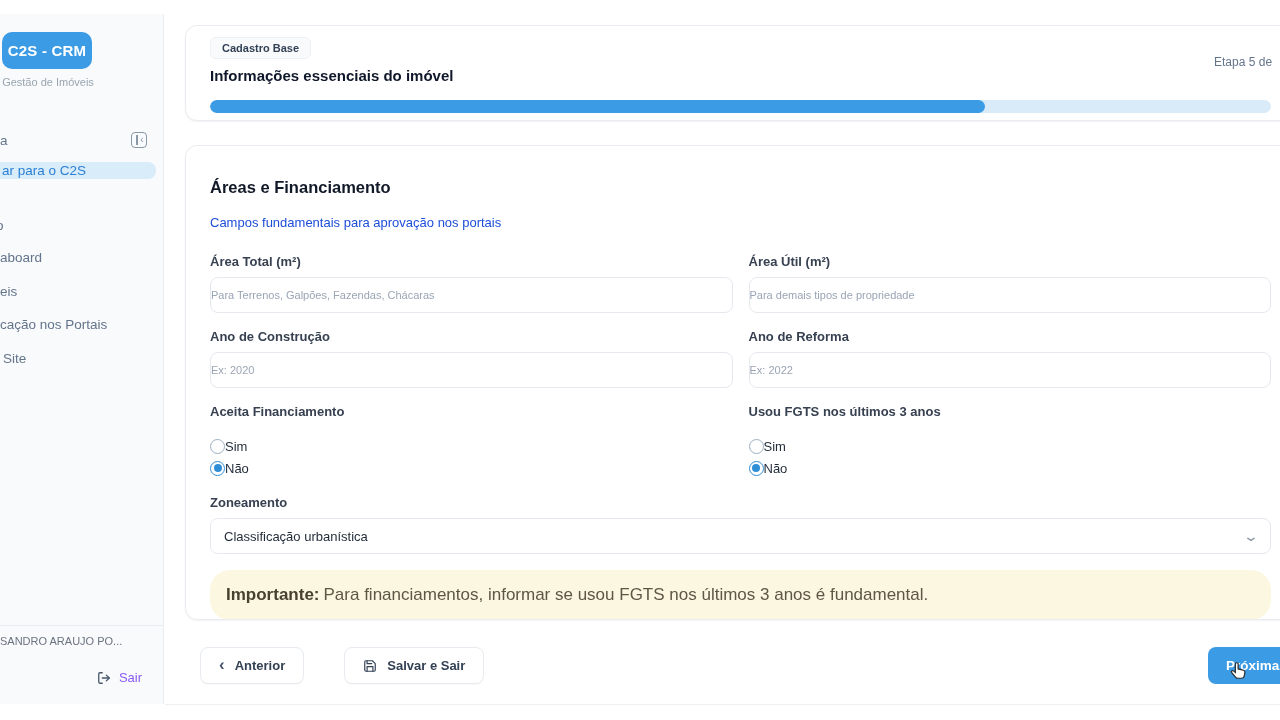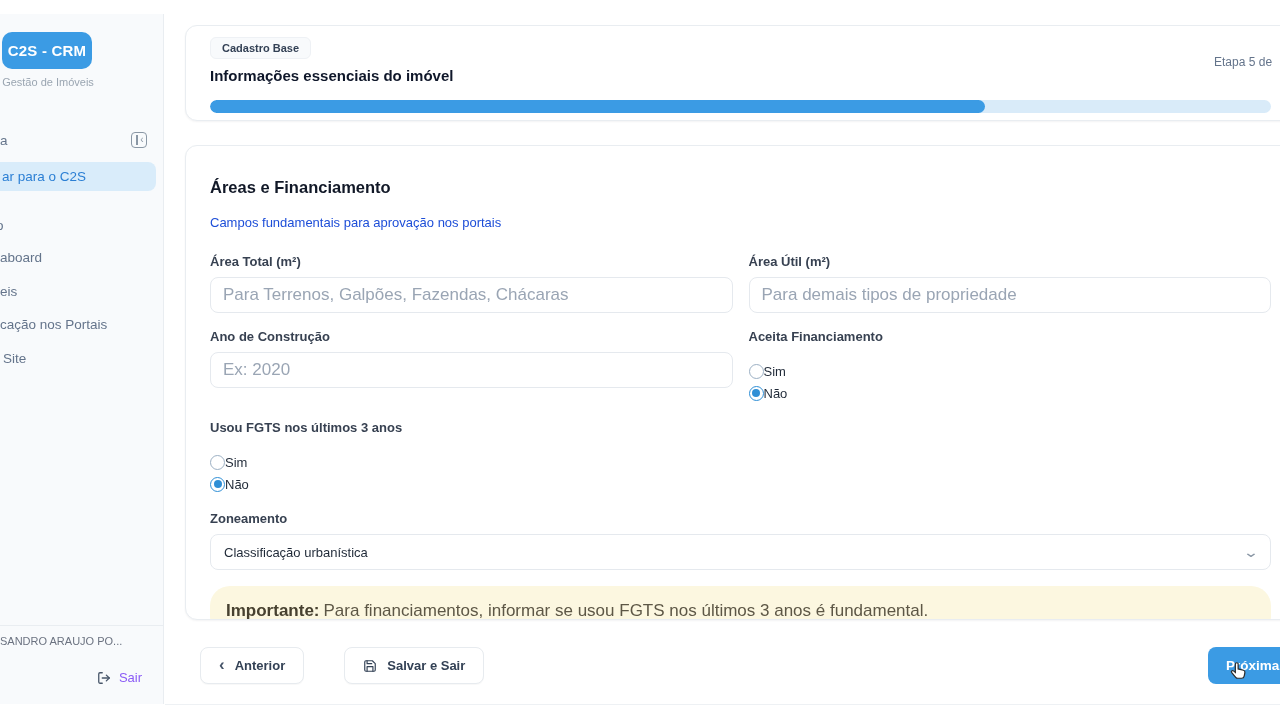--- a/index.html
+++ b/index.html
@@ -34,21 +34,21 @@
     cursor: pointer;
   }
   .collapse-icon::before {
     content: ""; position: absolute; left: 4px; top: 2px; bottom: 2px;
     width: 1.5px; background: #8a97a5;
   }
   .collapse-icon::after {
     content: "‹"; font-size: 10px; color: #8a97a5; margin-right: 2.5px; line-height: 1;
   }
   .active-item {
-    position: absolute; left: 0; top: 148px; width: 156px; height: 29px;
+    position: absolute; left: 0; top: 148px; width: 156px; height: 17px;
     background: #d9ecfa; border-radius: 0 8px 8px 0;
     display: flex; align-items: center; padding-left: 2px;
     color: #2b7fd4; font-size: 13.5px; font-weight: 500; cursor: pointer;
     white-space: nowrap;
   }
   .nav-item {
     position: absolute; font-size: 13.5px; color: #64748b; white-space: nowrap; cursor: pointer;
   }
   .nav-o       { left: -4px; top: 204px; }
   .nav-aboard  { left: 0;    top: 236px; }
@@ -103,21 +103,21 @@
   .section-title { margin-top: 8px; font-size: 16.5px; font-weight: bold; color: #111827; }
   .section-subtitle { margin-top: 18px; font-size: 13px; color: #1d4ed8; }
   .form-grid {
     margin-top: 24px;
     display: grid; grid-template-columns: 1fr 1fr;
     column-gap: 16px; row-gap: 16px;
   }
   .field-label { display: block; font-size: 13px; font-weight: 600; color: #374151; margin-bottom: 8px; }
   .text-input {
     width: 100%; height: 36px; border: 1px solid #e5e9ee; border-radius: 8px;
-    padding: 0 12px; font-size: 17px; color: #1f2937;
+    padding: 0 0; font-size: 11px; color: #1f2937;
     font-family: "Liberation Sans", sans-serif; background: #fff; outline: none;
   }
   .text-input::placeholder { color: #9aa5b4; }
   .radio-group .field-label { margin-bottom: 16px; }
   .radio-option { display: flex; align-items: center; height: 22px; cursor: pointer; }
   .radio-circle {
     width: 15px; height: 15px; border-radius: 50%; flex: 0 0 auto;
     border: 1.5px solid #9cb0c4; background: #fff; position: relative;
   }
   .radio-option.selected .radio-circle { border-color: #2f8fd6; }
@@ -221,20 +221,24 @@
     <div class="field">
       <label class="field-label">Área Útil (m²)</label>
       <input class="text-input" type="text" placeholder="Para demais tipos de propriedade" style="">
     </div>
 
     <div class="field">
       <label class="field-label">Ano de Construção</label>
       <input class="text-input" type="text" placeholder="Ex: 2020" style="">
     </div>
 
+    <div class="field">
+      <label class="field-label">Ano de Reforma</label>
+      <input class="text-input" type="text" placeholder="Ex: 2022" style="">
+    </div>
 
     <div class="radio-group">
       <span class="field-label">Aceita Financiamento</span>
       <div class="radio-option">
         <span class="radio-circle"></span>
         <span class="opt-label">Sim</span>
       </div>
       <div class="radio-option selected">
         <span class="radio-circle"></span>
         <span class="opt-label">Não</span>

